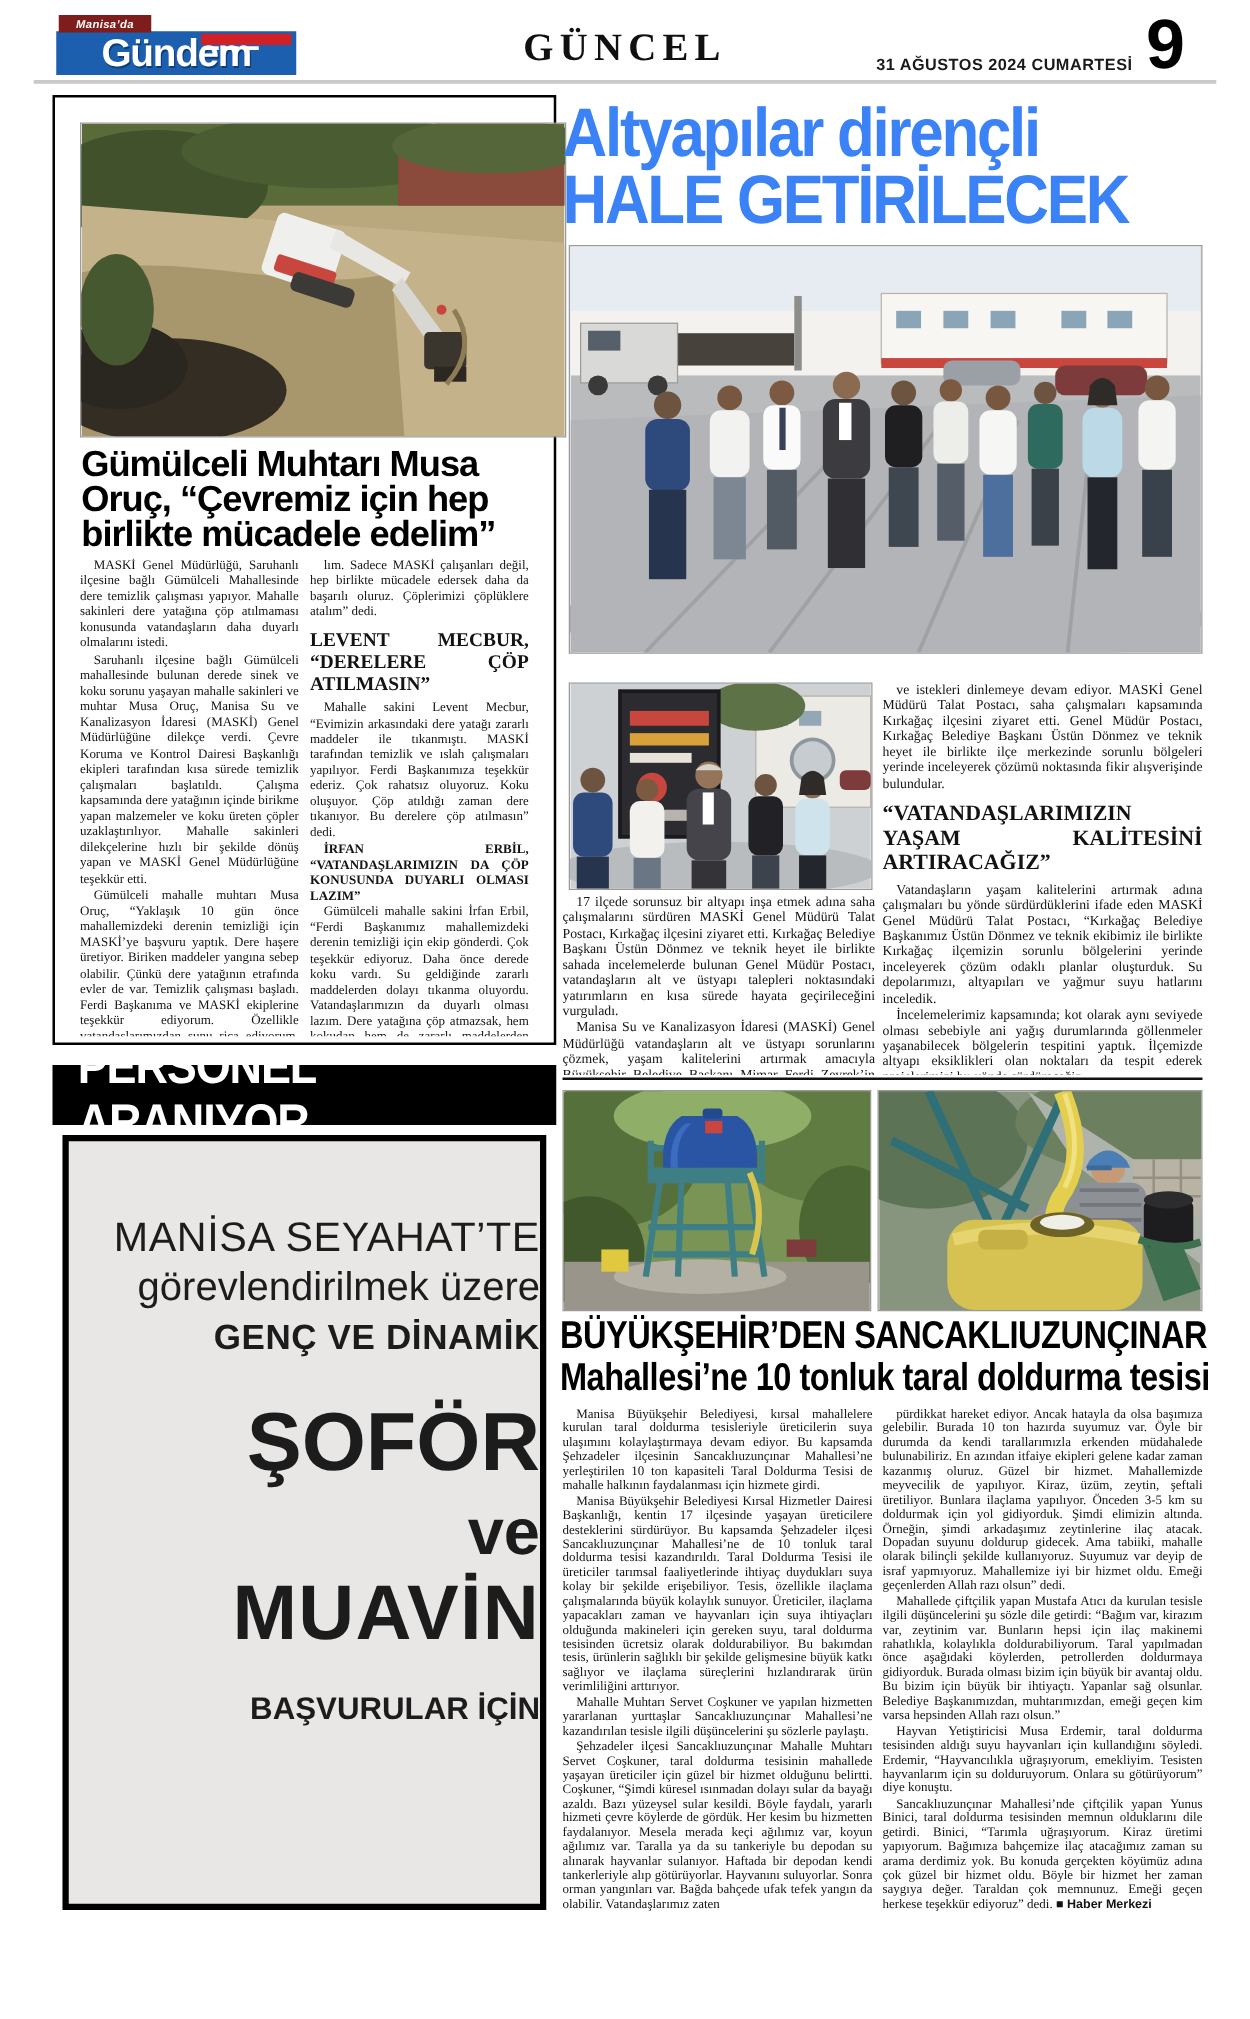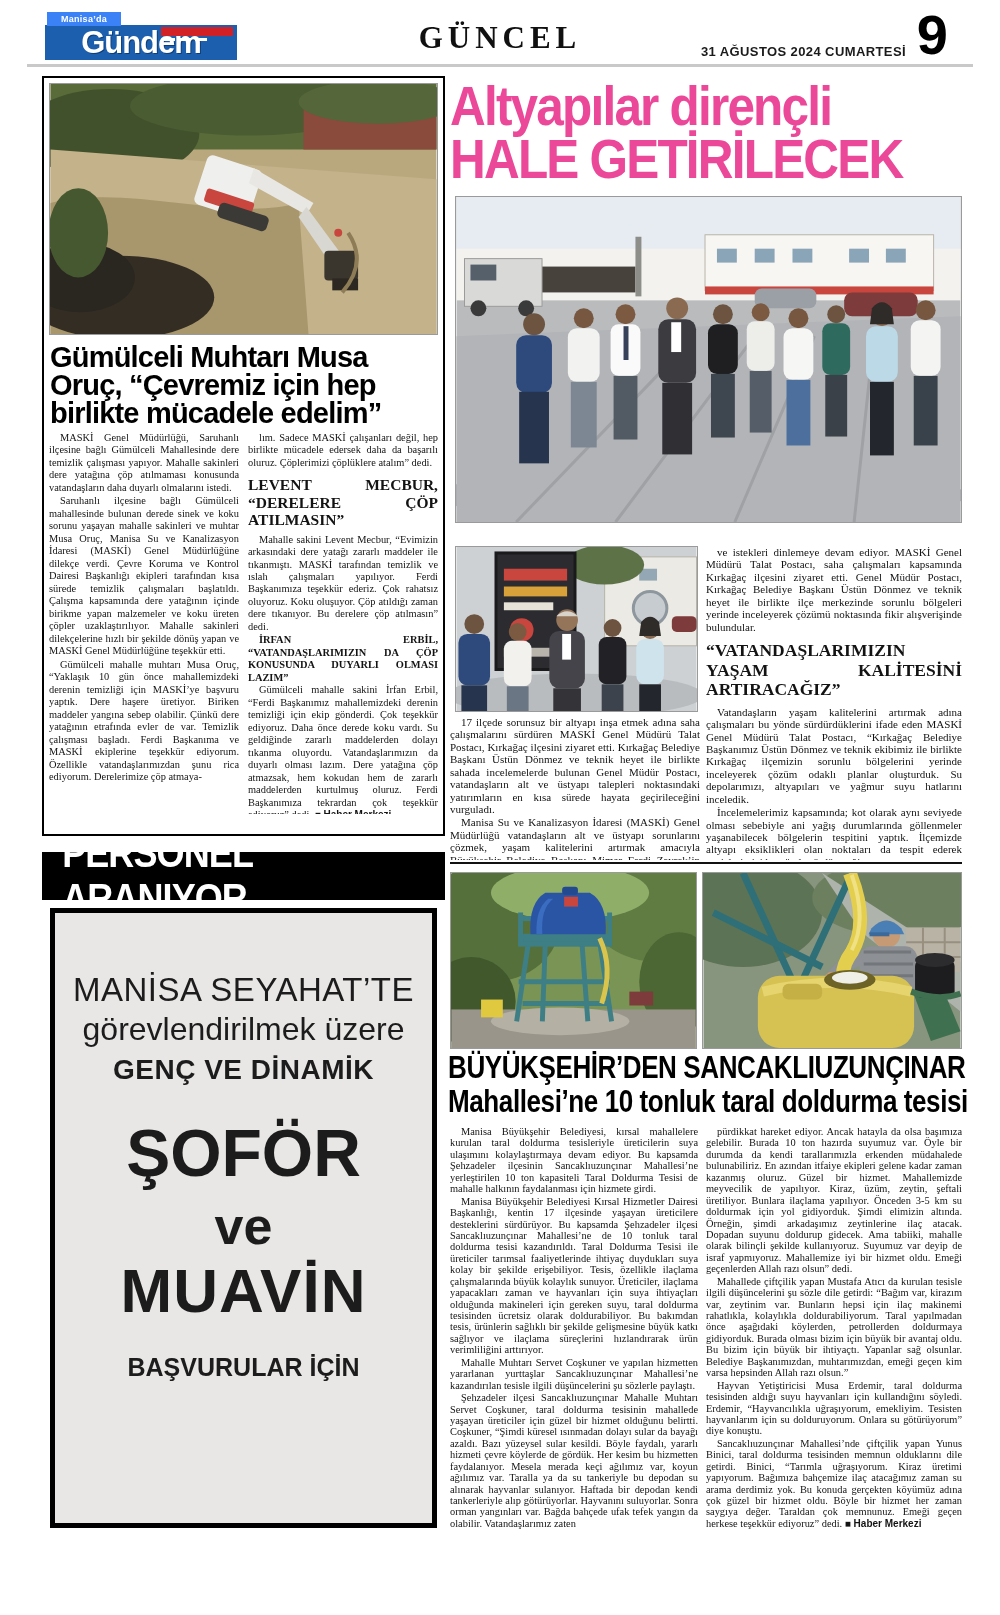--- a/index.html
+++ b/index.html
@@ -1,65 +1,65 @@
 <!DOCTYPE html>
 <html lang="tr"><head>
 <meta charset="utf-8">
 <style>
   html,body{margin:0;padding:0;background:#fff;}
   .page{position:relative;width:1000px;height:1615px;background:#fff;overflow:hidden;
         font-family:"Liberation Sans",sans-serif;color:#111;}
   
   .logo{position:absolute;left:45px;top:12px;width:192px;height:48px;}
-  .logo-tab{position:absolute;left:2px;top:0;width:74px;height:14px;background:#3b82f6;
-            color:#fff;font-weight:700;font-size:9px;line-height:14px;
+  .logo-tab{position:absolute;left:2px;top:0;width:74px;height:14px;background:#7f1d1d;
+            color:#fff;font-style:italic;font-weight:700;font-size:9px;line-height:14px;
             text-align:center;letter-spacing:.3px;}
   .logo-main{position:absolute;left:0;top:13px;width:192px;height:35px;background:#1c5fae;
              display:flex;align-items:flex-start;justify-content:center;}
   .logo-word{color:#fff;font-weight:900;font-size:31px;letter-spacing:-1px;
              text-shadow:1px 1px 0 #0e3e77;}
   .logo-strip{position:absolute;left:116px;top:15px;width:72px;height:9px;background:#d22027;}
   .logo-strip i{display:inline-block;width:12px;height:3px;background:#fff;margin:3px 2px 0 2px;}
   .section-title{position:absolute;left:0;right:0;top:20px;text-align:center;
                  font-family:"Liberation Serif",serif;font-weight:700;font-size:31px;
                  letter-spacing:5px;color:#101010;}
   .edition-date{position:absolute;right:94px;top:44px;font-size:13px;font-weight:700;
                 letter-spacing:.4px;color:#1a1a1a;}
   .page-number{position:absolute;right:52px;top:2px;font-size:56px;font-weight:900;color:#000;}
   .header-rule{position:absolute;left:27px;right:27px;top:64px;height:3px;background:#c9c9c9;}
   
   .left-article{position:absolute;left:42px;top:76px;width:403px;height:760px;
-                border:2px solid #000;box-sizing:border-box;padding:5px;}
+                border:2px solid #000;box-sizing:border-box;padding:20px;}
   .photo-frame{display:block;border:1px solid #9a9a9a;box-sizing:border-box;}
   .left-headline{margin:8px 1px 5px 1px;font-weight:900;font-size:29px;line-height:28px;
                  letter-spacing:-.8px;color:#000;}
   .body-cols{display:flex;gap:9px;height:382px;overflow:hidden;}
   .bcol{flex:1;font-family:"Liberation Serif",serif;font-size:10.4px;line-height:1.2;
         text-align:justify;color:#131313;overflow:hidden;}
   .p{text-indent:11px;margin:0 0 1px 0;}
   .sub1{font-weight:700;font-size:15.5px;line-height:1.12;margin:7px 0 5px 0;text-indent:0;}
   .sub2{font-weight:700;text-indent:11px;margin:0;}
   .byline{font-family:"Liberation Sans",sans-serif;font-weight:900;font-size:10px;
           white-space:nowrap;}
   
   .ad-banner{position:absolute;left:42px;top:852px;width:403px;height:48px;background:#000;
              color:#fff;display:flex;align-items:center;justify-content:flex-end;}
   .ad-banner span{font-weight:900;font-size:40px;letter-spacing:-1px;transform:scaleX(.9);}
   .ad-box{position:absolute;left:50px;top:908px;width:387px;height:620px;background:#e9e7e5;
-          border:5px solid #000;box-sizing:border-box;text-align:center;color:#1c1c1c;}
+          border:5px solid #000;box-sizing:border-box;text-align:right;color:#1c1c1c;}
   .ad-l1{margin-top:58px;font-size:33px;font-weight:400;letter-spacing:.5px;}
   .ad-l2{font-size:32px;font-weight:300;margin-top:2px;}
   .ad-l3{font-size:28px;font-weight:600;margin-top:6px;letter-spacing:.5px;}
   .ad-role1{font-size:66px;font-weight:900;margin-top:34px;line-height:1;}
   .ad-conj{font-size:52px;font-weight:900;margin-top:14px;line-height:1;}
   .ad-role2{font-size:62px;font-weight:900;margin-top:8px;line-height:1;letter-spacing:1px;}
   .ad-pay{margin:26px auto 0 auto;width:330px;font-size:31px;font-weight:300;line-height:1.26;}
   .ad-apply{margin-top:30px;font-weight:900;font-size:25px;line-height:1.24;}
   
-  .main-headline{position:absolute;left:450px;top:80px;width:515px;color:#ec4899;}
+  .main-headline{position:absolute;left:450px;top:80px;width:515px;color:#3b82f6;}
   .mh-line{font-weight:900;font-size:55px;line-height:53px;letter-spacing:-2px;
            transform:scaleX(.9);transform-origin:left;white-space:nowrap;}
   .main-left-col,.main-right-col,.btm-col{position:absolute;font-family:"Liberation Serif",serif;
            text-align:justify;color:#131313;overflow:hidden;}
   .main-left-col{left:450px;top:716px;width:250px;height:144px;font-size:11px;line-height:1.13;}
   .main-right-col{left:706px;top:546px;width:256px;height:314px;font-size:11px;line-height:1.13;}
   .msub{font-weight:700;font-size:17.5px;line-height:1.12;margin:8px 0 6px 0;text-indent:0;}
   .divider{position:absolute;left:450px;top:862px;width:512px;height:2px;background:#111;}
   
   .btm-headline{position:absolute;left:448px;top:1051px;width:520px;color:#000;}

